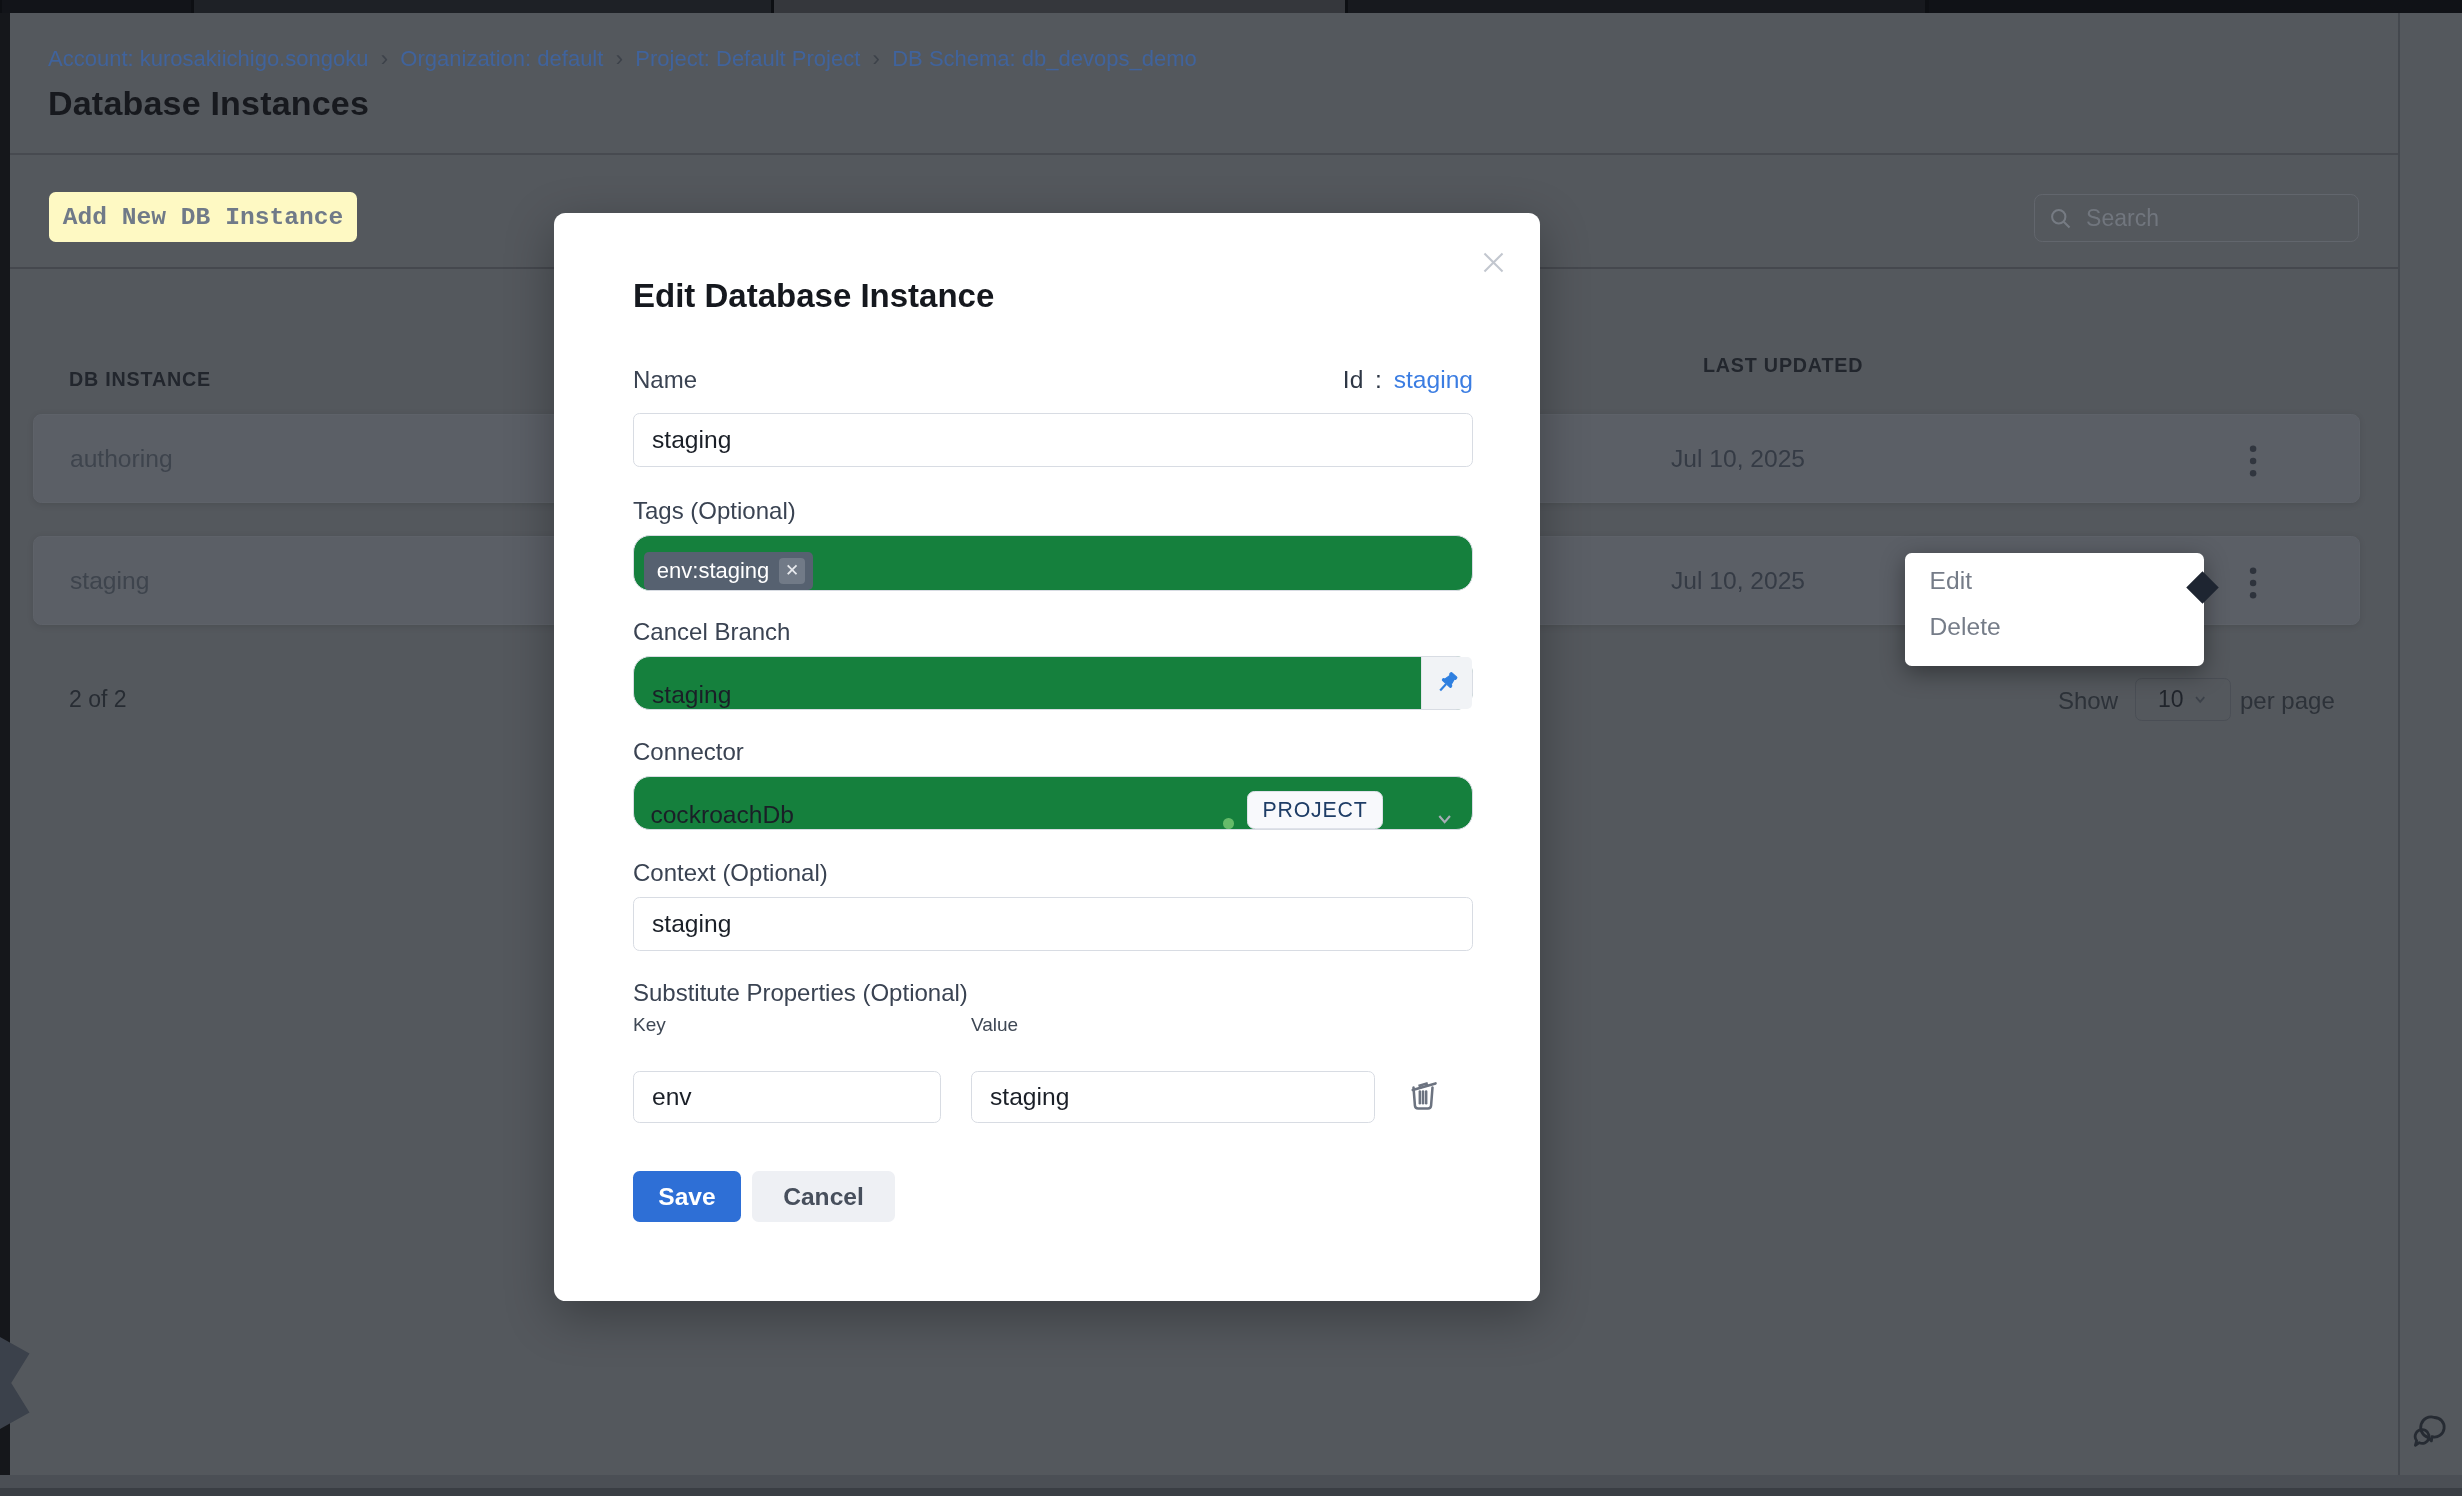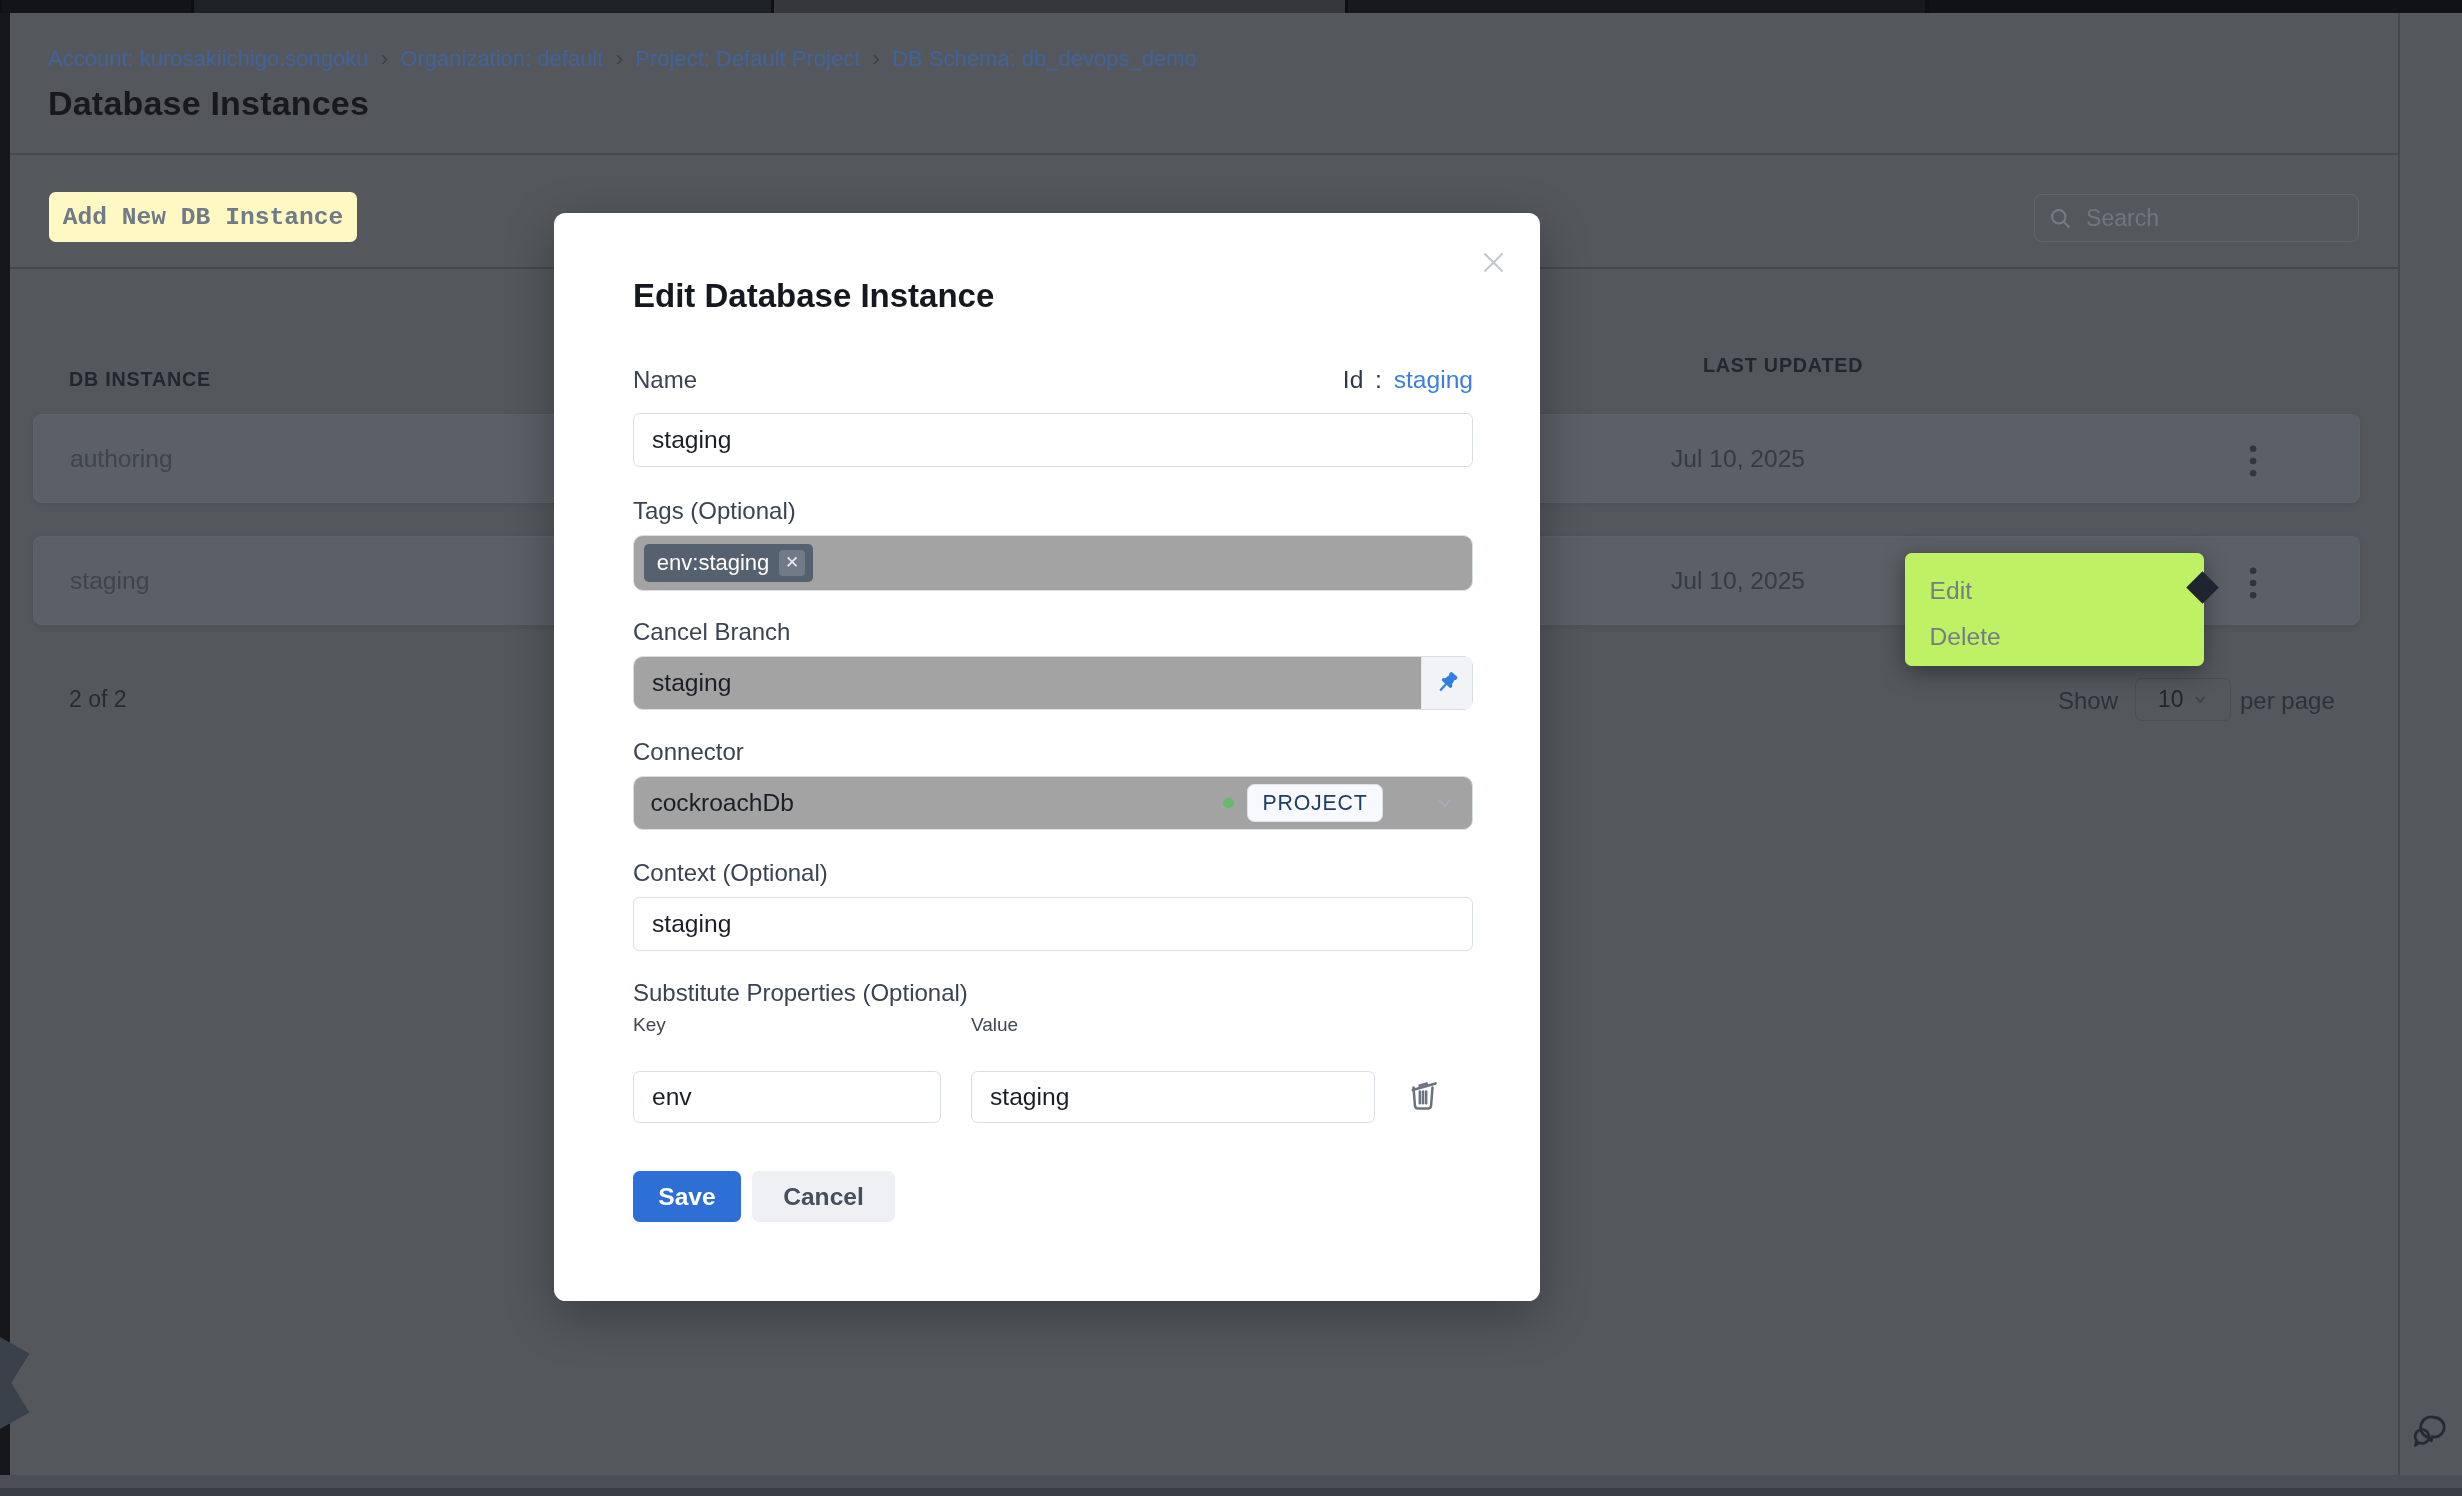--- a/index.html
+++ b/index.html
@@ -25,35 +25,35 @@
   .card{background:#5b5f66;border:1.6px solid #5e6269;border-radius:8.2px;
         box-shadow:0 1.6px 6.6px rgba(0,0,0,.10)}
   .row-name{font-size:24.6px;color:#3e444d}
   .row-date{font-size:24.6px;color:#353b45}
   .kebab{background:none;border:none;cursor:pointer;padding:4.9px 11.5px}
   .summary{font-size:23px;color:#272c33}
   .pg-lbl{font-size:24px;color:#2d3239}
   .pg-sel{border:1.6px solid #4a4e55;border-radius:6.6px;display:flex;align-items:center;
           justify-content:center;gap:8.2px;font-size:23px;color:#21252c;cursor:pointer;background:transparent}
   
-  .menu{background:#bef264;border-radius:6.6px;box-shadow:0 6.6px 23px rgba(0,0,0,.38);z-index:5;
-        padding:15px 0}
+  .menu{background:#ffffff;border-radius:6.6px;box-shadow:0 6.6px 23px rgba(0,0,0,.38);z-index:5;
+        padding:5px 0}
   .menu-arrow{position:absolute;right:-9.8px;top:23px;width:23px;height:23px;background:#1e2531;
         transform:rotate(45deg)}
   .menu-item{height:46px;line-height:46px;padding-left:24.6px;font-size:24.6px;color:#757c88;cursor:pointer}
   
   .modal{left:554px;top:213px;width:986px;height:1088px;background:#ffffff;border-radius:11.5px;
          box-shadow:0 14.8px 49px rgba(0,0,0,.30);z-index:10}
   .m-title{font-size:33px;font-weight:700;color:#15181e}
   .m-label{font-size:24px;color:#3a4352}
   .m-sublabel{font-size:19px;color:#3e4754}
   .m-input{box-sizing:border-box;width:100%;height:100%;border:1.6px solid #d8dce3;border-radius:6.6px;
            font-size:24.6px;color:#1a1f27;padding:0 18px;font-family:inherit;outline:none;background:#fff}
-  .fld{box-sizing:border-box;border:1.6px solid #d8dce3;border-radius:10px;background:#a3a3a3;
-       display:flex;align-items:center}
+  .fld{box-sizing:border-box;border:1.6px solid #d8dce3;border-radius:17px;background:#15803d;
+       display:flex;align-items:flex-end}
   .chip{display:flex;align-items:center;gap:9.8px;background:#566170;color:#fff;font-size:22px;
         border-radius:4.9px;padding:0 8.2px 0 13px;height:38px;margin-left:9.8px}
   .chip-x{width:26px;height:26px;border:none;border-radius:4.1px;background:rgba(255,255,255,.16);
         color:#e8eaee;font-size:17px;line-height:26px;text-align:center;cursor:pointer;padding:0;
         font-family:inherit}
   .adorn{margin-left:auto;width:51px;align-self:stretch;background:#f1f3f6;border-left:1.6px solid #e3e6ea;
         border-radius:0 4.9px 4.9px 0;display:flex;align-items:center;justify-content:center;cursor:pointer;border-top:none;border-bottom:none;border-right:none}
   .dot{width:10.7px;height:10.7px;border-radius:50%;background:#66bb6a}
   .badge{height:36px;line-height:36px;border:1.6px solid #dfe2ea;border-radius:7.4px;background:#f8f9fc;
          color:#1e3d66;font-size:21.3px;letter-spacing:0.8px;padding:0 14.8px;margin-left:13px}

